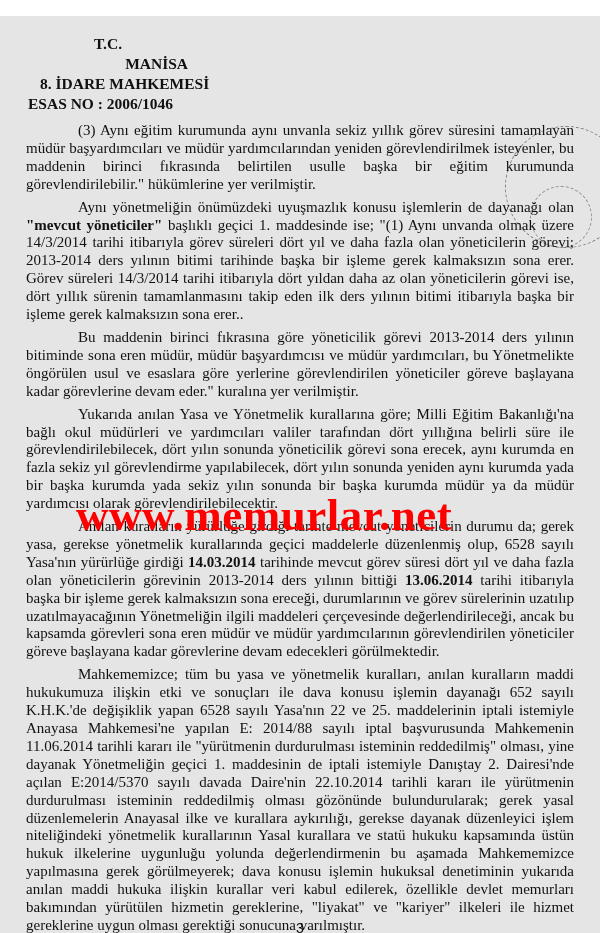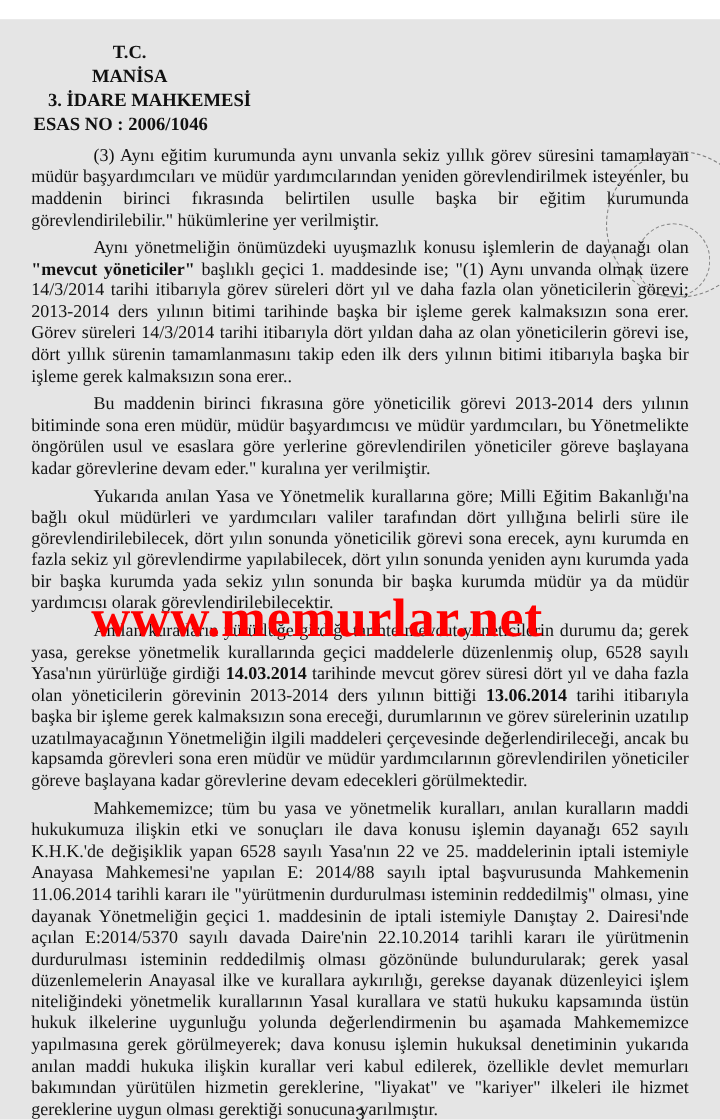--- a/index.html
+++ b/index.html
@@ -1,39 +1,39 @@
 <!DOCTYPE html>
 <html><head>
 <meta charset="utf-8">
 <style>
   html, body { margin: 0; padding: 0; background: #ffffff; }
   body { width: 600px; height: 933px; position: relative; overflow: hidden; }
   .page { position: absolute; left: 0; top: 16px; width: 600px; height: 933px; background: #e5e5e5; color: #111; font-family: "Liberation Serif", serif; }
   .header { position: absolute; left: 28px; top: 18px; width: 200px; font-weight: bold; font-size: 15.5px; line-height: 20px; }
   .header .c1 { text-align: center; width: 160px; }
-  .header .c2 { text-align: center; width: 160px; }
+  .header .c2 { text-align: right; width: 160px; }
   .header .c3 { padding-left: 12px; }
   .header .c4 { padding-left: 0; }
   .body { position: absolute; left: 26px; top: 106px; width: 548px; font-size: 15px; line-height: 17.9px; text-align: justify; }
   .para { margin: 0 0 5px 0; text-indent: 52px; }
   .para b { font-weight: bold; }
   .pagenum { position: absolute; left: 0; width: 600px; top: 904px; text-align: center; font-family: "Liberation Sans", sans-serif; font-size: 14px; }
   .watermark { position: absolute; left: 76px; top: 474px; width: 460px; text-align: left; color: #ff0000; font-family: Liberation Serif, serif; font-weight: bold; font-size: 45px; line-height: 50px; letter-spacing: 0.5px; }
   .stamp { position: absolute; left: 505px; top: 110px; width: 120px; height: 120px; border: 1.5px dashed #555; border-radius: 50%; opacity: 0.7; }
   .stamp-inner { position: absolute; left: 530px; top: 170px; width: 60px; height: 60px; border: 1.5px dashed #555; border-radius: 50%; opacity: 0.6; }
 </style>
 </head>
 <body>
 
 <div class="page">
 
   <div class="header">
     <div class="c1">T.C.</div>
     <div class="c2">MANİSA</div>
-    <div class="c3">3. İDARE MAHKEMESİ</div>
+    <div class="c3">8. İDARE MAHKEMESİ</div>
     <div class="c4">ESAS NO : 2006/1046</div>
   </div>
 
   <div class="stamp"></div>
   <div class="stamp-inner"></div>
 
   <div class="body">
     <p class="para">
       <span>(3) Aynı eğitim kurumunda aynı unvanla sekiz yıllık görev süresini tamamlayan müdür başyardımcıları ve müdür yardımcılarından yeniden görevlendirilmek isteyenler, bu maddenin birinci fıkrasında belirtilen usulle başka bir eğitim kurumunda görevlendirilebilir." hükümlerine yer verilmiştir.</span>
     </p>

